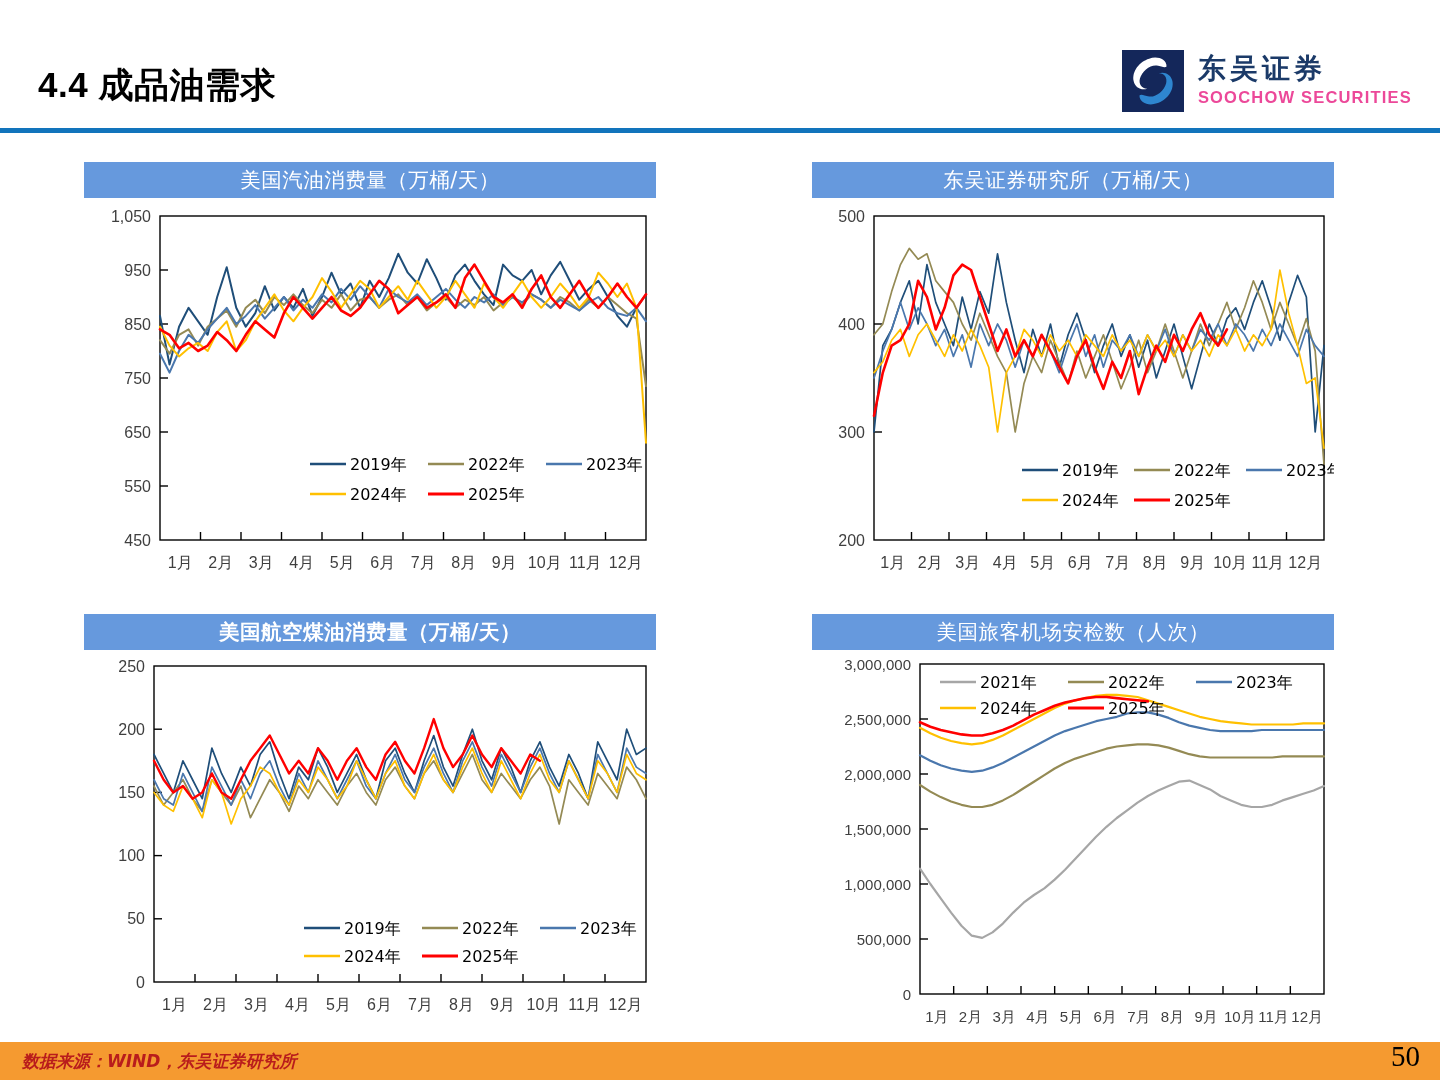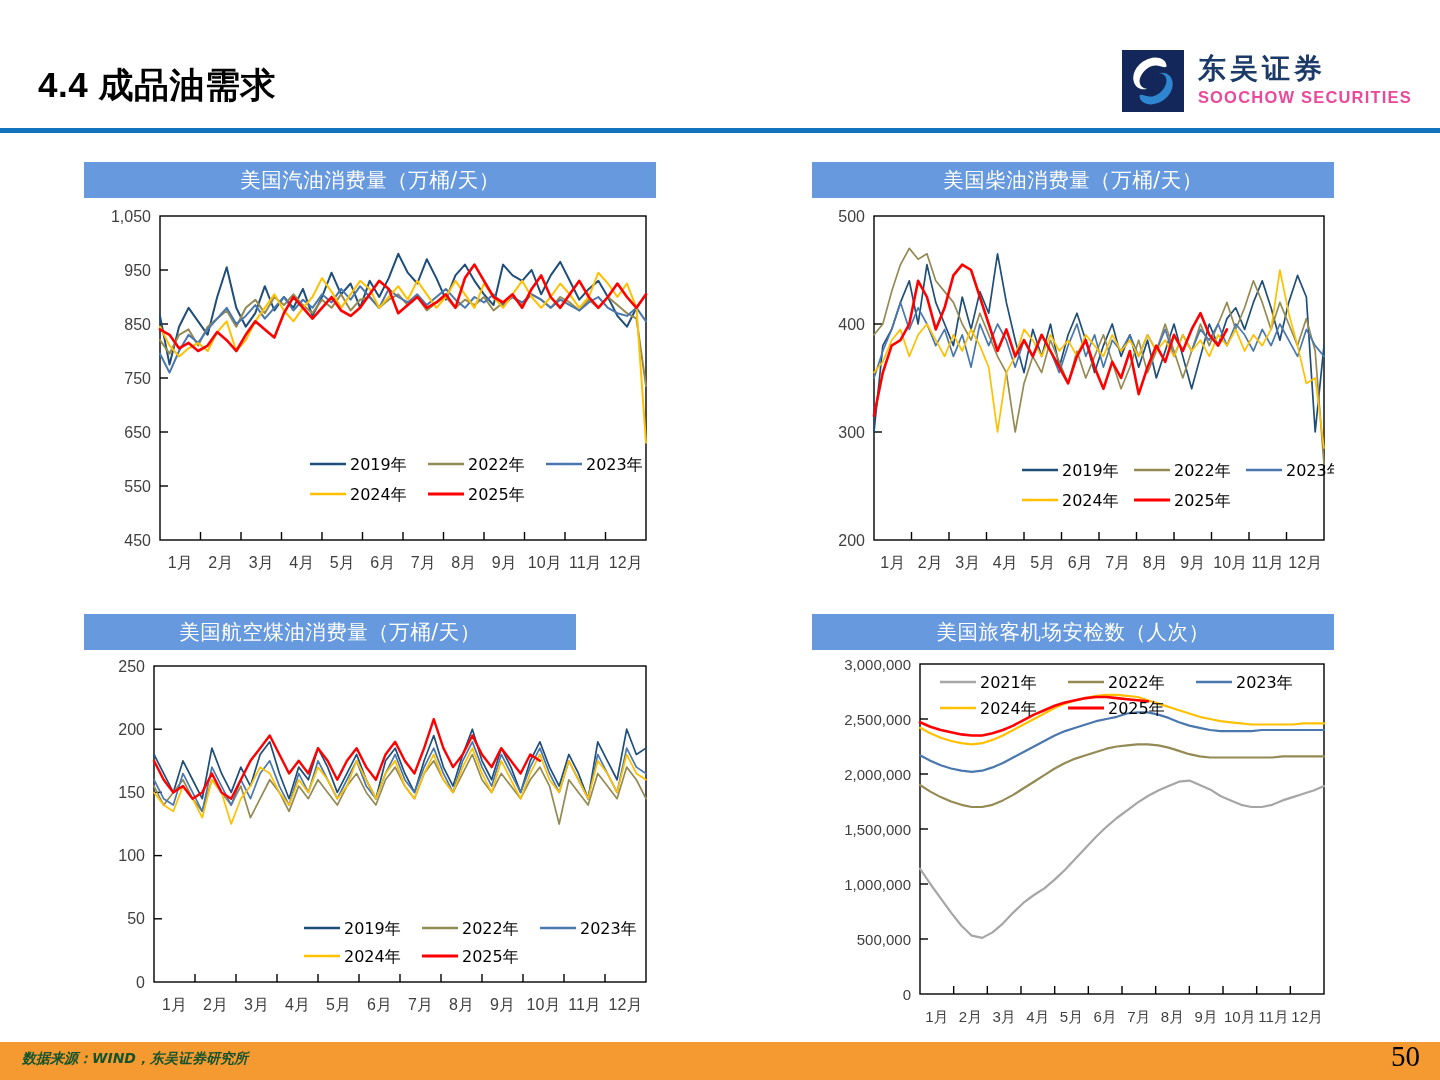--- a/index.html
+++ b/index.html
@@ -32,36 +32,36 @@
     font-family:"DejaVu Sans","Liberation Sans",sans-serif;
   }
   .chart-body{position:relative;}
   .chart-body svg{display:block;}
 
   #card-gasoline{left:84px;top:162px;width:572px;}
   #card-gasoline .chart-banner{width:572px;}
   #card-diesel{left:812px;top:162px;width:522px;}
   #card-diesel .chart-banner{width:522px;}
   #card-jet{left:84px;top:614px;width:572px;}
-  #card-jet .chart-banner{width:492px;}
+  #card-jet .chart-banner{width:572px;font-weight:bold;}
   #card-tsa{left:812px;top:614px;width:522px;}
   #card-tsa .chart-banner{width:522px;}
 
   .axis-label{font-size:16px;fill:#3f3f3f;font-family:"Liberation Sans",sans-serif;}
   .axis-label-sm{font-size:15px;fill:#3f3f3f;font-family:"Liberation Sans",sans-serif;}
   .legend-label{font-size:16px;fill:#000000;font-family:"DejaVu Sans","Liberation Sans",sans-serif;}
   .plot-frame{fill:none;stroke:#000000;stroke-width:1.4;}
   .tick{stroke:#000000;stroke-width:1.4;}
   .series{fill:none;stroke-linejoin:round;stroke-linecap:round;}
 
   
   #slide-footer{position:absolute;left:0;top:1042px;width:1440px;height:38px;background:#f59a30;}
   #footer-source{
-    position:absolute;left:22px;top:1050px;font-size:14px;font-style:italic;font-weight:bold;
-    color:#14532d;font-family:"DejaVu Sans","Liberation Sans",sans-serif;white-space:nowrap;
+    position:absolute;left:22px;top:1050px;font-size:17px;font-style:italic;font-weight:bold;
+    color:#b91c1c;font-family:"DejaVu Sans","Liberation Sans",sans-serif;white-space:nowrap;
   }
   #page-number{
     position:absolute;right:20px;top:1040px;font-size:29px;color:#000;
     font-family:"Liberation Serif","DejaVu Serif",serif;
   }
 </style>
 </head>
 <body>
 
 <div id="slide-header">
@@ -138,21 +138,21 @@
           <line x1="0" y1="30" x2="36" y2="30" stroke="#ffc000" stroke-width="2.4"></line>
           <text x="40" y="36" class="legend-label" font-size="16">2024年</text>
           <line x1="118" y1="30" x2="154" y2="30" stroke="#ff0000" stroke-width="3.2"></line>
           <text x="158" y="36" class="legend-label" font-size="16">2025年</text>
         </g>
       </svg>
     </div>
 </div>
 
 <div class="chart-card" id="card-diesel">
-  <div class="chart-banner">美国柴油消费量（万桶/天）</div>
+  <div class="chart-banner">东吴证券研究所（万桶/天）</div>
   <div class="chart-body">
       <svg width="522" height="400" viewBox="0 0 522 400">
         <text x="53" y="347.5" text-anchor="end" class="axis-label">200</text>
         <text x="53" y="239.5" text-anchor="end" class="axis-label">300</text>
         <line x1="62" y1="234" x2="70" y2="234" class="tick"></line>
         <text x="53" y="131.5" text-anchor="end" class="axis-label">400</text>
         <line x1="62" y1="126" x2="70" y2="126" class="tick"></line>
         <text x="53" y="23.5" text-anchor="end" class="axis-label">500</text>
         <rect x="62" y="18" width="450" height="324" class="plot-frame"></rect>
         <line x1="99.5" y1="342" x2="99.5" y2="334" class="tick"></line>

